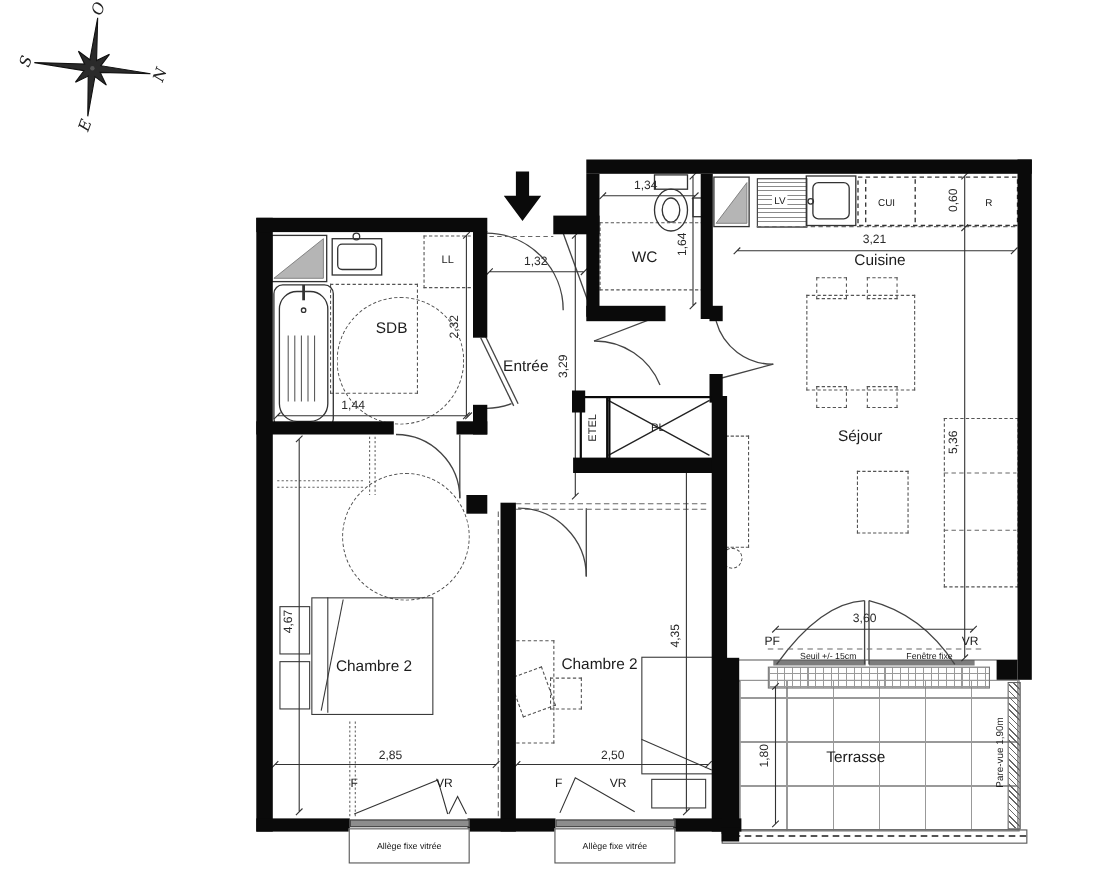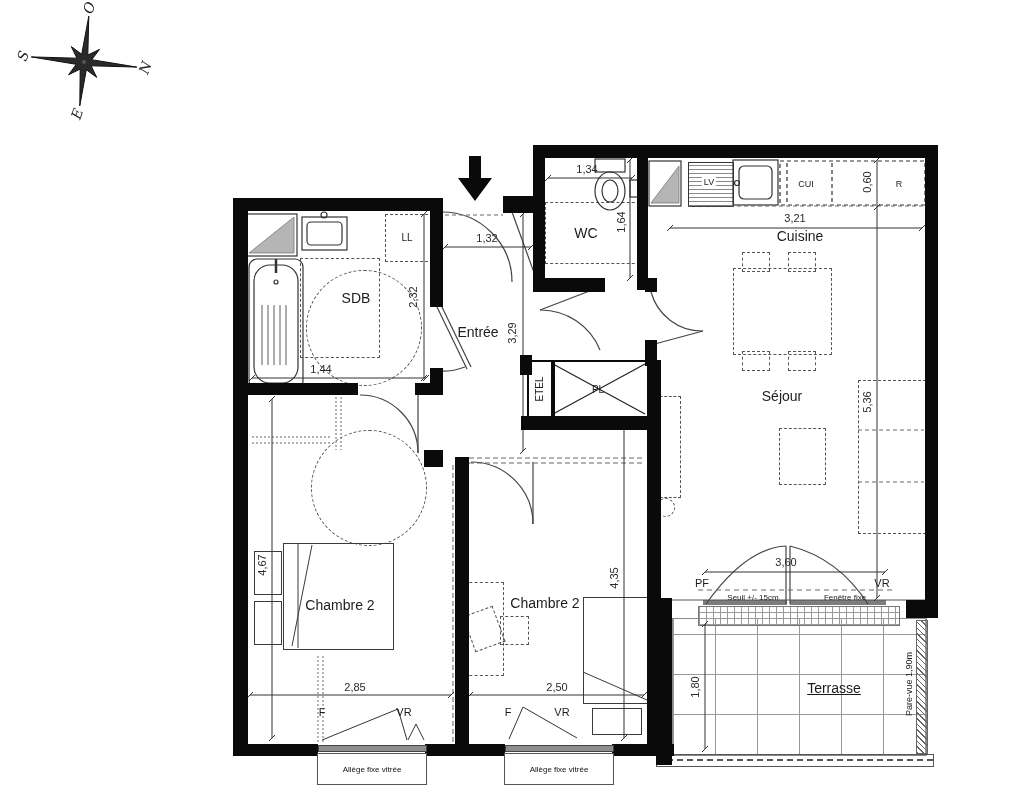--- a/index.html
+++ b/index.html
@@ -222,21 +222,21 @@
     <span class="tiny" style="position:static;width:70px;">Allège fixe vitrée</span>
   </div>
 
   <div class="lbl room c" style="left:586px;top:233px;">WC</div>
   <div class="lbl room c" style="left:800px;top:236px;">Cuisine</div>
   <div class="lbl room c" style="left:356px;top:298px;">SDB</div>
   <div class="lbl room c" style="left:478px;top:332px;">Entrée</div>
   <div class="lbl room c" style="left:782px;top:396px;">Séjour</div>
   <div class="lbl room c" style="left:340px;top:605px;">Chambre 2</div>
   <div class="lbl room c" style="left:545px;top:603px;">Chambre 2</div>
-  <div class="lbl room c" style="left:834px;top:688px;text-decoration:underline;">Terrasse</div>
+  <div class="lbl room c" style="left:778px;top:688px;">Terrasse</div>
   <div class="lbl small c" style="left:598px;top:389px;z-index:65;">PL</div>
   <div class="lbl small cv" style="left:539px;top:389px;z-index:65;">ETEL</div>
 
   <div class="lbl small c" style="left:407px;top:237px;font-size:10px;">LL</div>
   <div class="lbl small c lv-chip" style="left:709px;top:182px;font-size:9px;">LV</div>
   <div class="lbl small c" style="left:806px;top:184px;font-size:9px;">CUI</div>
   <div class="lbl small c" style="left:899px;top:184px;font-size:9px;">R</div>
   <div class="lbl small c" style="left:702px;top:583px;font-size:11px;">PF</div>
   <div class="lbl small c" style="left:882px;top:583px;font-size:11px;">VR</div>
   <div class="lbl tiny c" style="left:753px;top:597px;">Seuil +/- 15cm</div>

